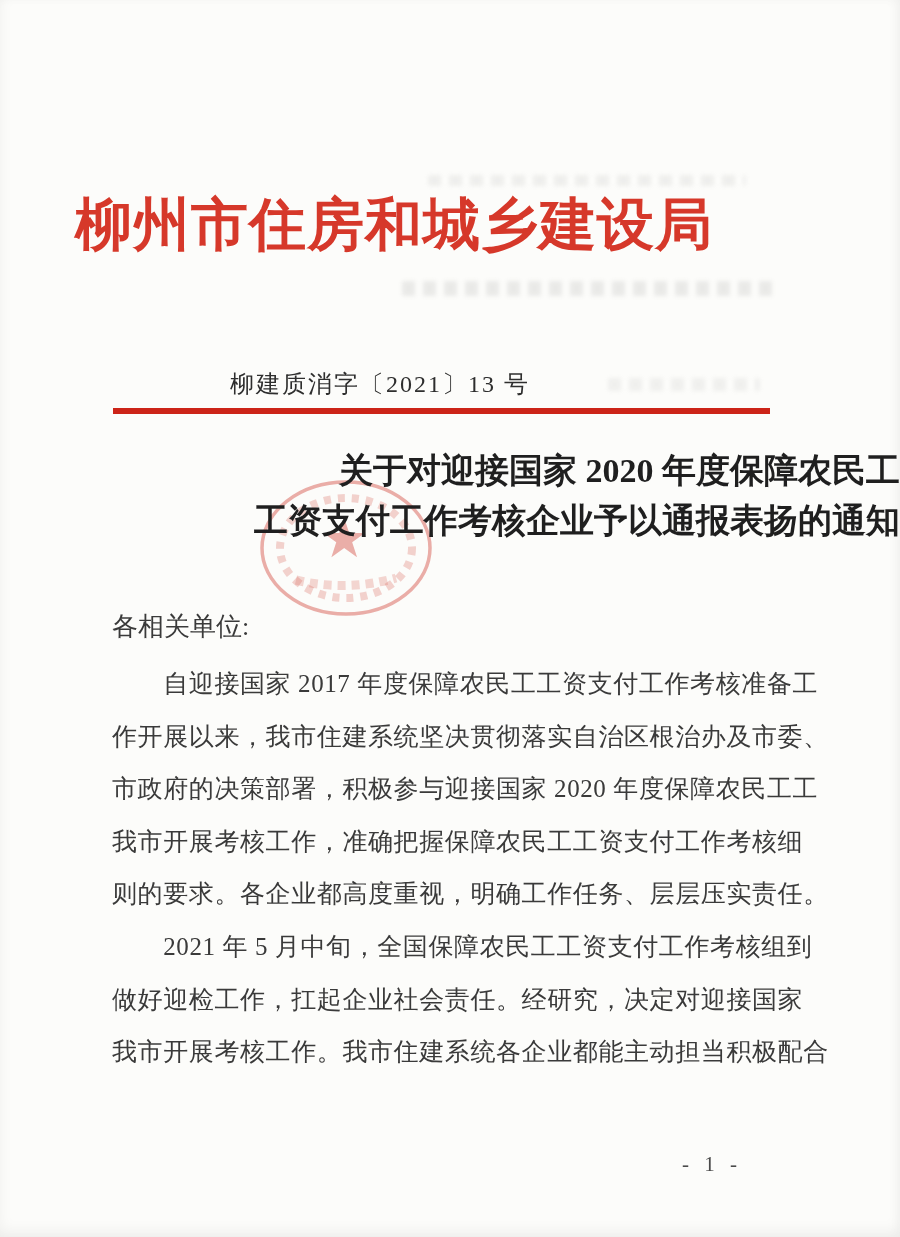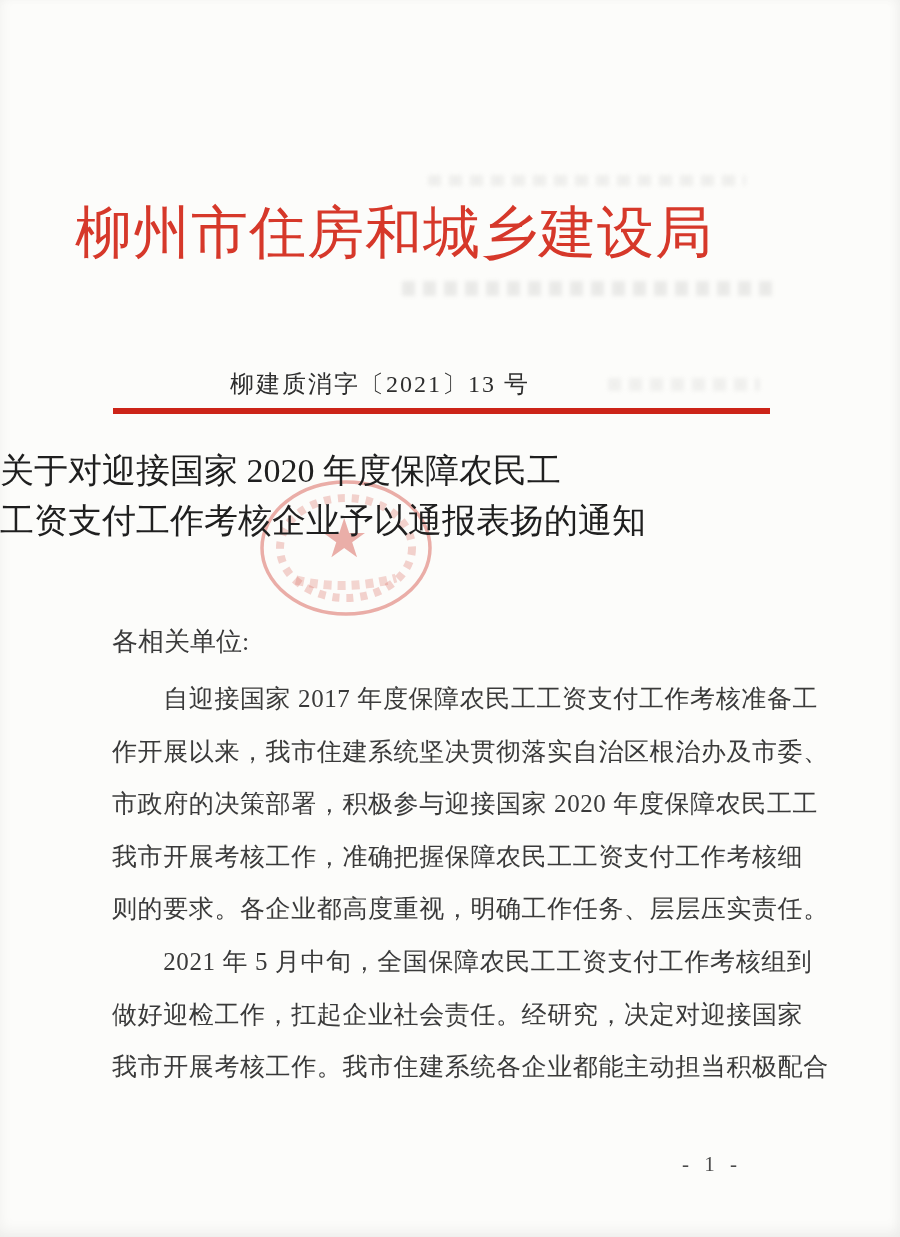--- a/index.html
+++ b/index.html
@@ -19,45 +19,45 @@
     background:repeating-linear-gradient(90deg,
       rgba(140,140,138,0.22) 0 13px, rgba(0,0,0,0) 13px 21px);
     filter:blur(2px);
     border-radius:2px;
   }
   .bleed-1 { left:428px; top:175px; width:318px; height:11px; opacity:.55; }
   .bleed-2 { left:402px; top:281px; width:372px; height:15px; opacity:.75; }
   .bleed-3 { left:608px; top:378px; width:152px; height:13px; opacity:.5; }
 
   .agency {
-    position:absolute; left:0; top:191px; width:788px;
+    position:absolute; left:0; top:183px; width:788px;
     text-align:center;
-    font-size:57px; font-weight:normal;
+    font-size:57px; font-weight:bold;
     letter-spacing:1px;
     color:#d6382a;
     line-height:84px;
     white-space:nowrap;
   }
   .doc-number {
     position:absolute; left:0; top:366px; width:760px;
     text-align:center;
     font-size:24px; color:#2e2e2e;
     letter-spacing:2px;
     line-height:36px;
     white-space:nowrap;
   }
   .red-rule {
     position:absolute; left:113px; top:408px;
     width:657px; height:6px;
     background:#cc2418;
   }
   .doc-title {
     position:absolute; left:0; top:446px; width:900px;
-    text-align:left;
-    font-size:34px; font-weight:normal;
+    text-align:right;
+    font-size:34px; font-weight:bold;
     color:#1f1f1f;
     line-height:50px;
     z-index:3;
     white-space:nowrap;
   }
   .seal {
     position:absolute; left:258px; top:478px;
     width:180px; height:144px;
     z-index:1;
   }
@@ -68,21 +68,21 @@
     font-family:"DejaVu Sans",sans-serif;
   }
   .body-block {
     position:absolute; left:112px; top:606px;
     width:700px;
     color:#3a3a3a;
     z-index:2;
   }
   .salutation {
     font-size:26px; line-height:42px;
-    margin:15px 0 10px 0;
+    margin:0 0 10px 0;
     white-space:nowrap;
   }
   .body-line {
     font-size:25px; line-height:52.6px;
     letter-spacing:0.6px;
     white-space:nowrap;
   }
   .page-number {
     position:absolute; left:682px; top:1152px;
     font-size:21px; color:#4a4a4a;

